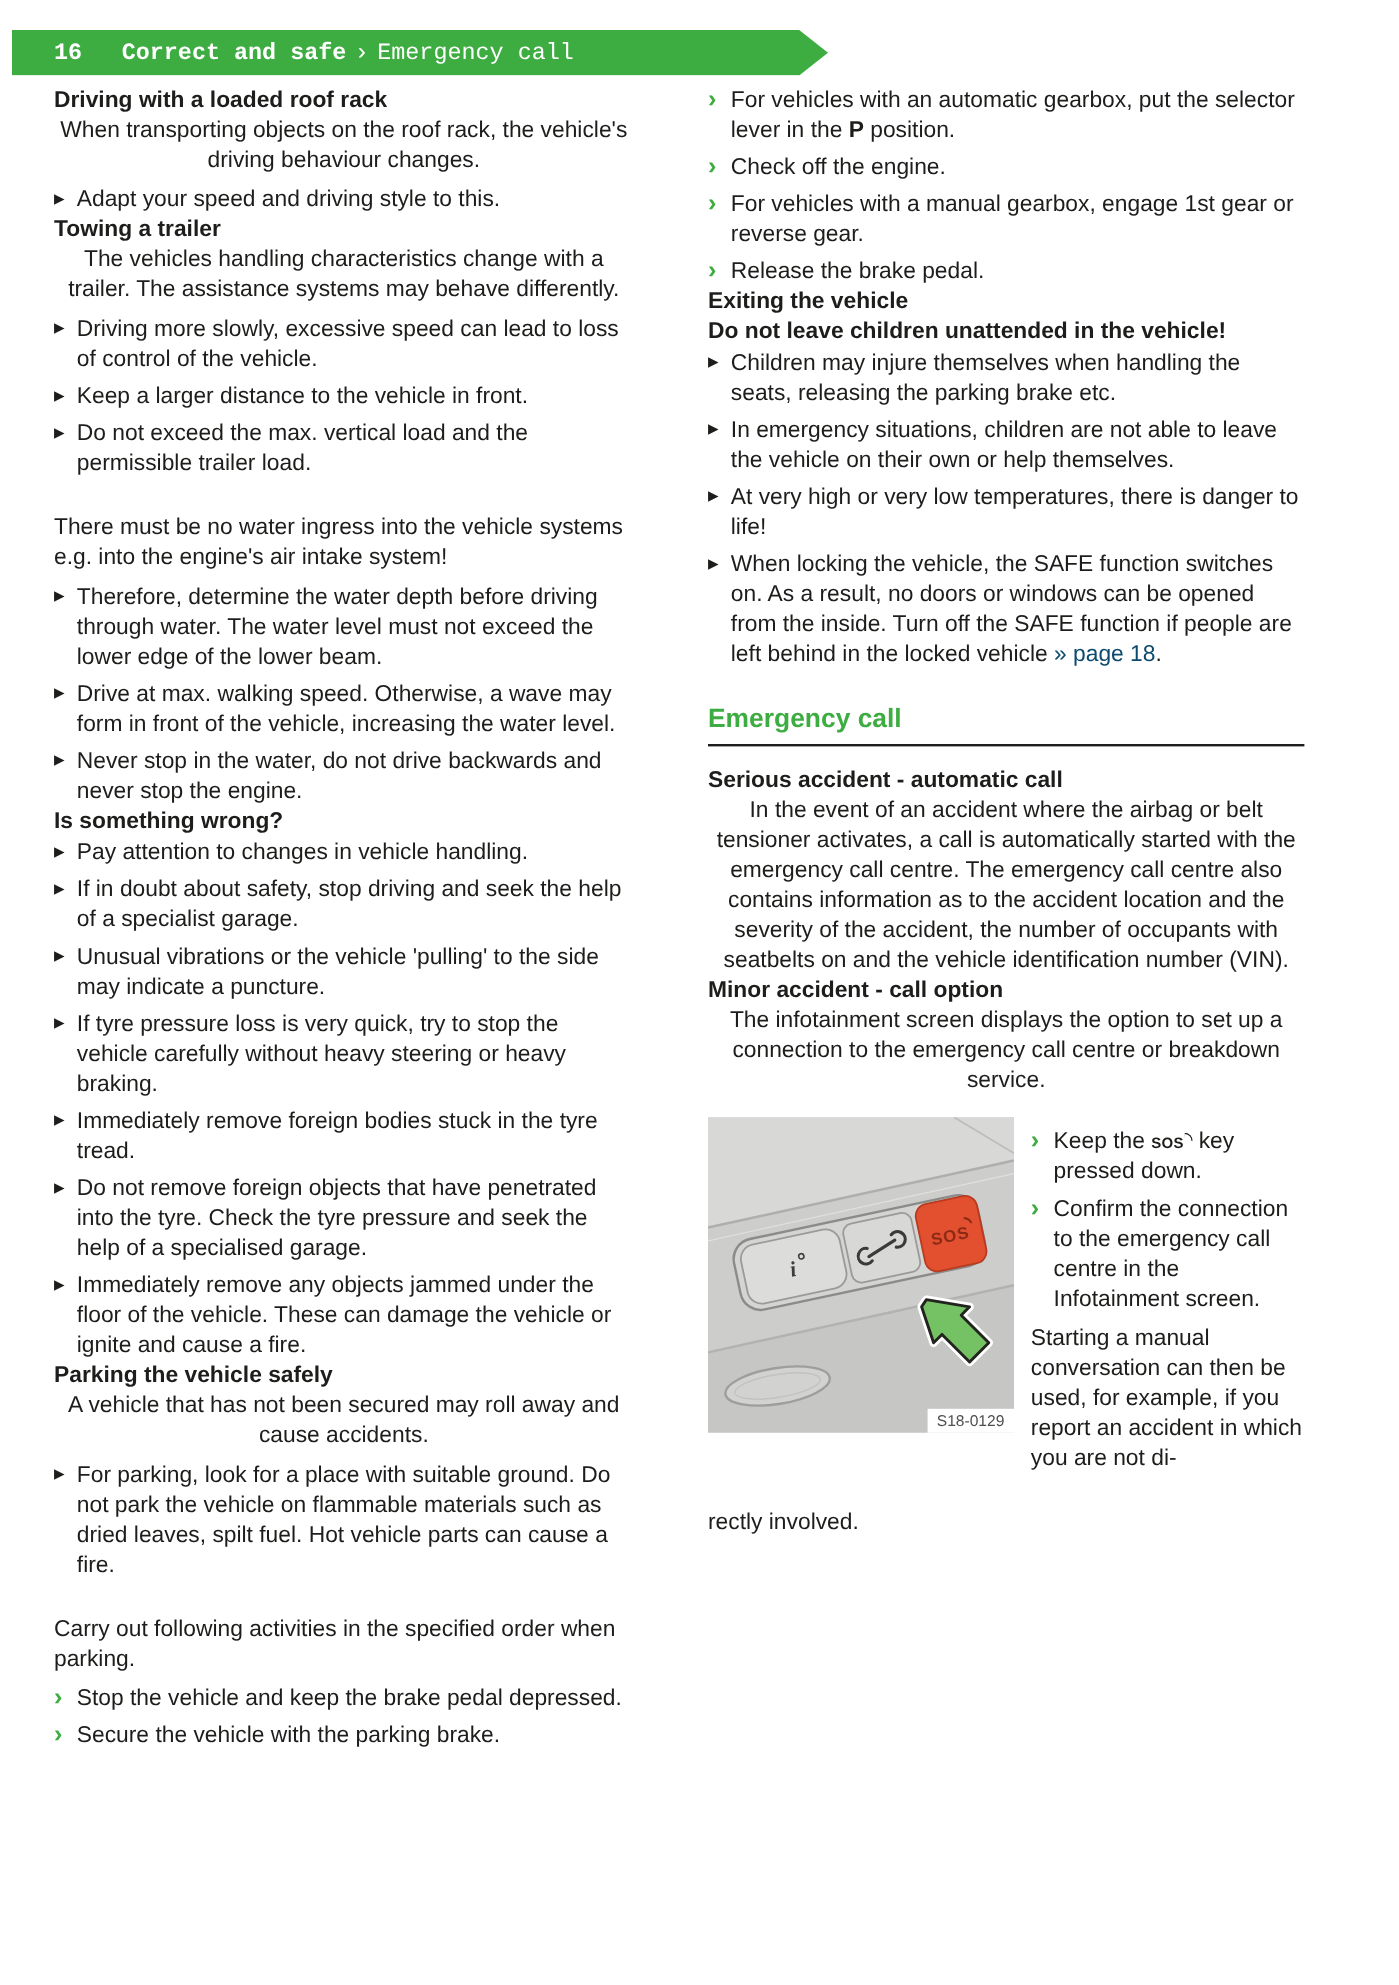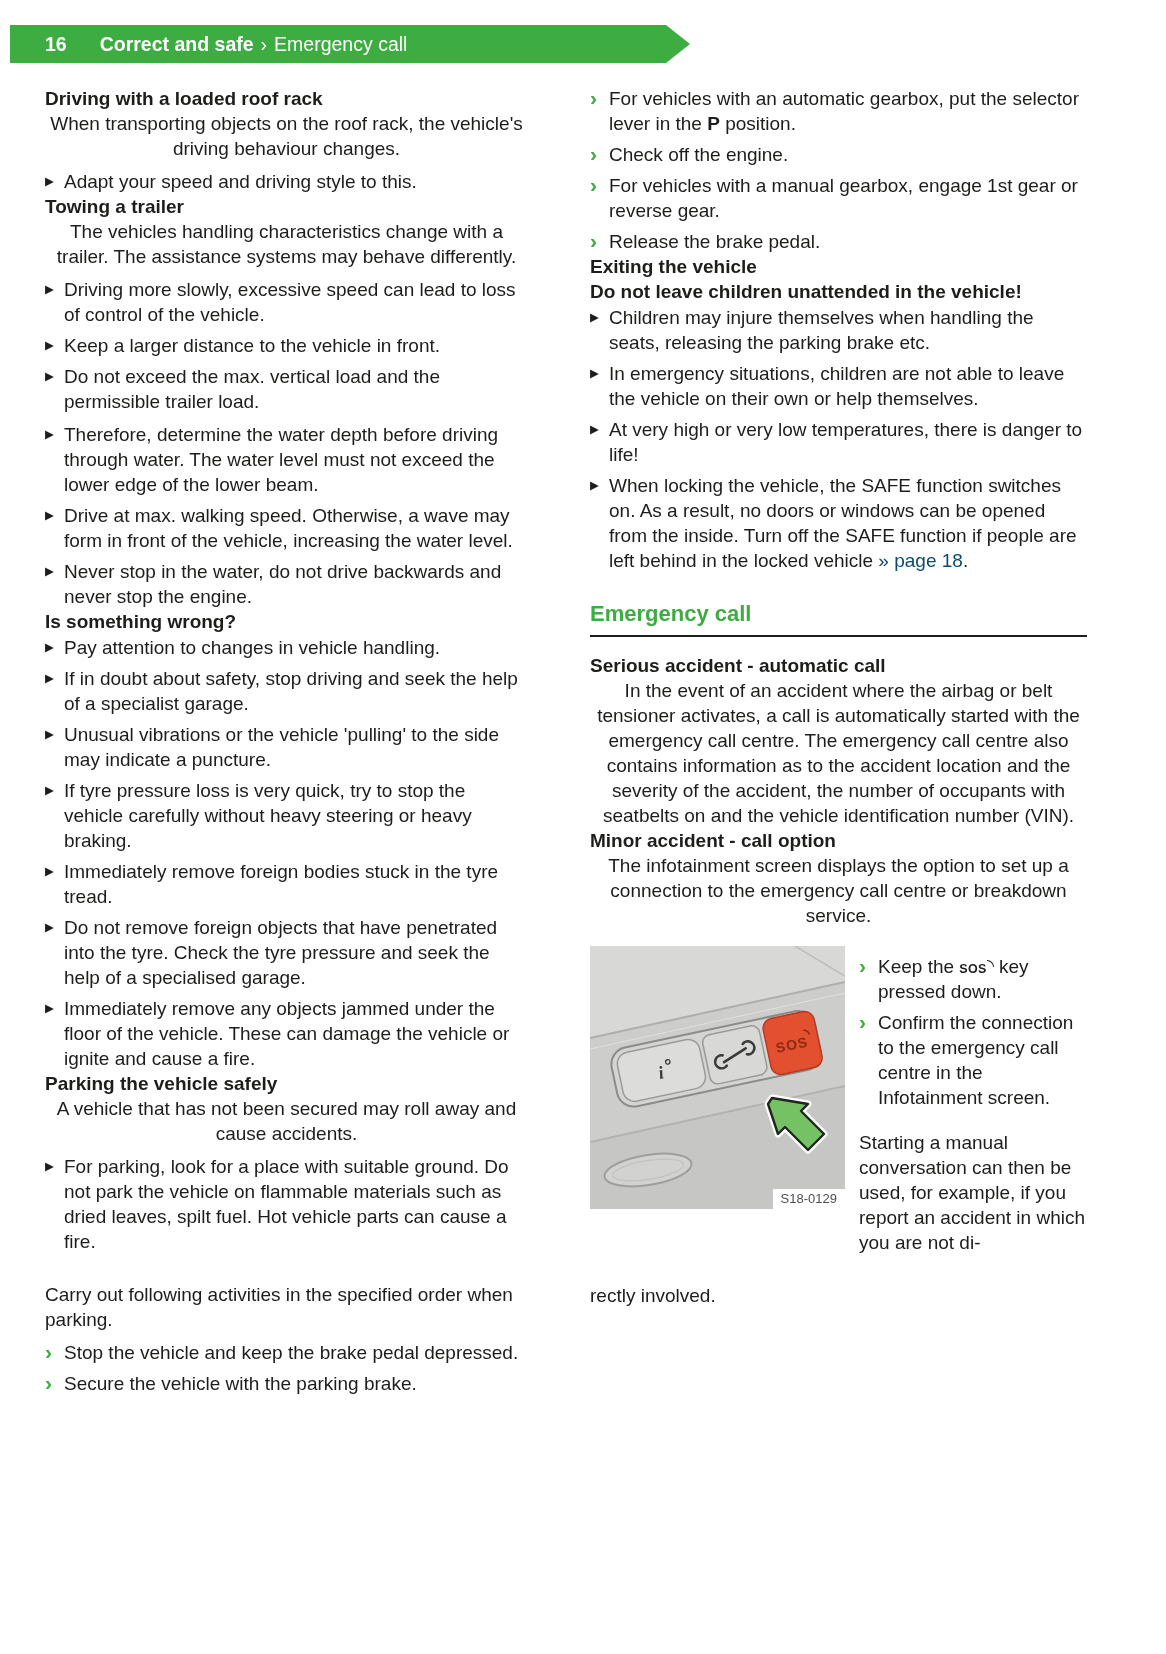--- a/index.html
+++ b/index.html
@@ -7,26 +7,27 @@
     position:relative;width:1166px;height:1654px;background:#ffffff;
     font-family:"Liberation Sans",sans-serif;color:#1d1d1b;
     font-size:19px;line-height:25px;overflow:hidden;
   }
   
   .banner{
     position:absolute;left:10px;top:25px;width:680px;height:38px;
     background:#3dac41;color:#ffffff;display:flex;align-items:center;
     padding-left:35px;box-sizing:border-box;font-size:19.5px;
     clip-path:polygon(0 0,calc(100% - 24px) 0,100% 50%,calc(100% - 24px) 100%,0 100%);
+    font-family:Liberation Mono, monospace;
   }
   .banner .pg{font-weight:700;margin-right:33px;}
   .banner .chapter{font-weight:700;}
   .banner .sep{margin:0 7px;font-weight:400;}
   
-  .col{position:absolute;top:86px;}
+  .col{position:absolute;top:71px;}
   .col-left{left:45px;width:483px;}
   .col-right{left:590px;width:497px;}
   .col > div:first-child{margin-top:0;}
   
   .b-heading{font-weight:700;}
   .b-paragraph{margin-top:28px;}
   .b-heading + .b-paragraph{margin-top:0;text-align:center;}
   .b-bullets{margin-top:8px;}
   .b-heading + .b-bullets{margin-top:1px;}
   .bullet-item{display:flex;margin-top:6px;}
@@ -44,21 +45,21 @@
   
   .b-figure{display:flex;gap:14px;margin-top:18px;}
   .fig-image{position:relative;width:255px;height:263px;flex:0 0 auto;}
   .fig-image svg{display:block;}
   .fig-label{
     position:absolute;right:0;bottom:0;background:#ffffff;
     padding:1px 8px 2px;font-size:13px;line-height:17px;color:#4f4f4d;margin-top:24px;
   }
   .fig-side{flex:1;padding-top:8px;}
   .fig-side .b-bullets{margin-top:0;}
-  .fig-side .b-paragraph{margin-top:20px;}
+  .fig-side .b-paragraph{margin-top:8px;}
   
   .sos-key{
     display:inline-block;position:relative;font-size:12.5px;font-weight:700;
     letter-spacing:.3px;padding-right:7px;line-height:1;
   }
   .sos-wave{
     position:absolute;right:0;top:-3px;width:6px;height:6px;
     border:1.6px solid #1d1d1b;border-left:0;border-bottom:0;
     border-top-right-radius:100%;
   }
@@ -95,20 +96,21 @@
         </div>
         <div class="bullet-item">
           <span class="marker triangle">▶</span>
           <span class="bullet-text"><span>Keep a larger distance to the vehicle in front.</span></span>
         </div>
         <div class="bullet-item">
           <span class="marker triangle">▶</span>
           <span class="bullet-text"><span>Do not exceed the max. vertical load and the permissible trailer load.</span></span>
         </div>
       </div>
+      <div class="b-paragraph"><span>There must be no water ingress into the vehicle systems e.g. into the engine's air intake system!</span></div>
       <div class="b-bullets">
         <div class="bullet-item">
           <span class="marker triangle">▶</span>
           <span class="bullet-text"><span>Therefore, determine the water depth before driving through water. The water level must not exceed the lower edge of the lower beam.</span></span>
         </div>
         <div class="bullet-item">
           <span class="marker triangle">▶</span>
           <span class="bullet-text"><span>Drive at max. walking speed. Otherwise, a wave may form in front of the vehicle, increasing the water level.</span></span>
         </div>
         <div class="bullet-item">

